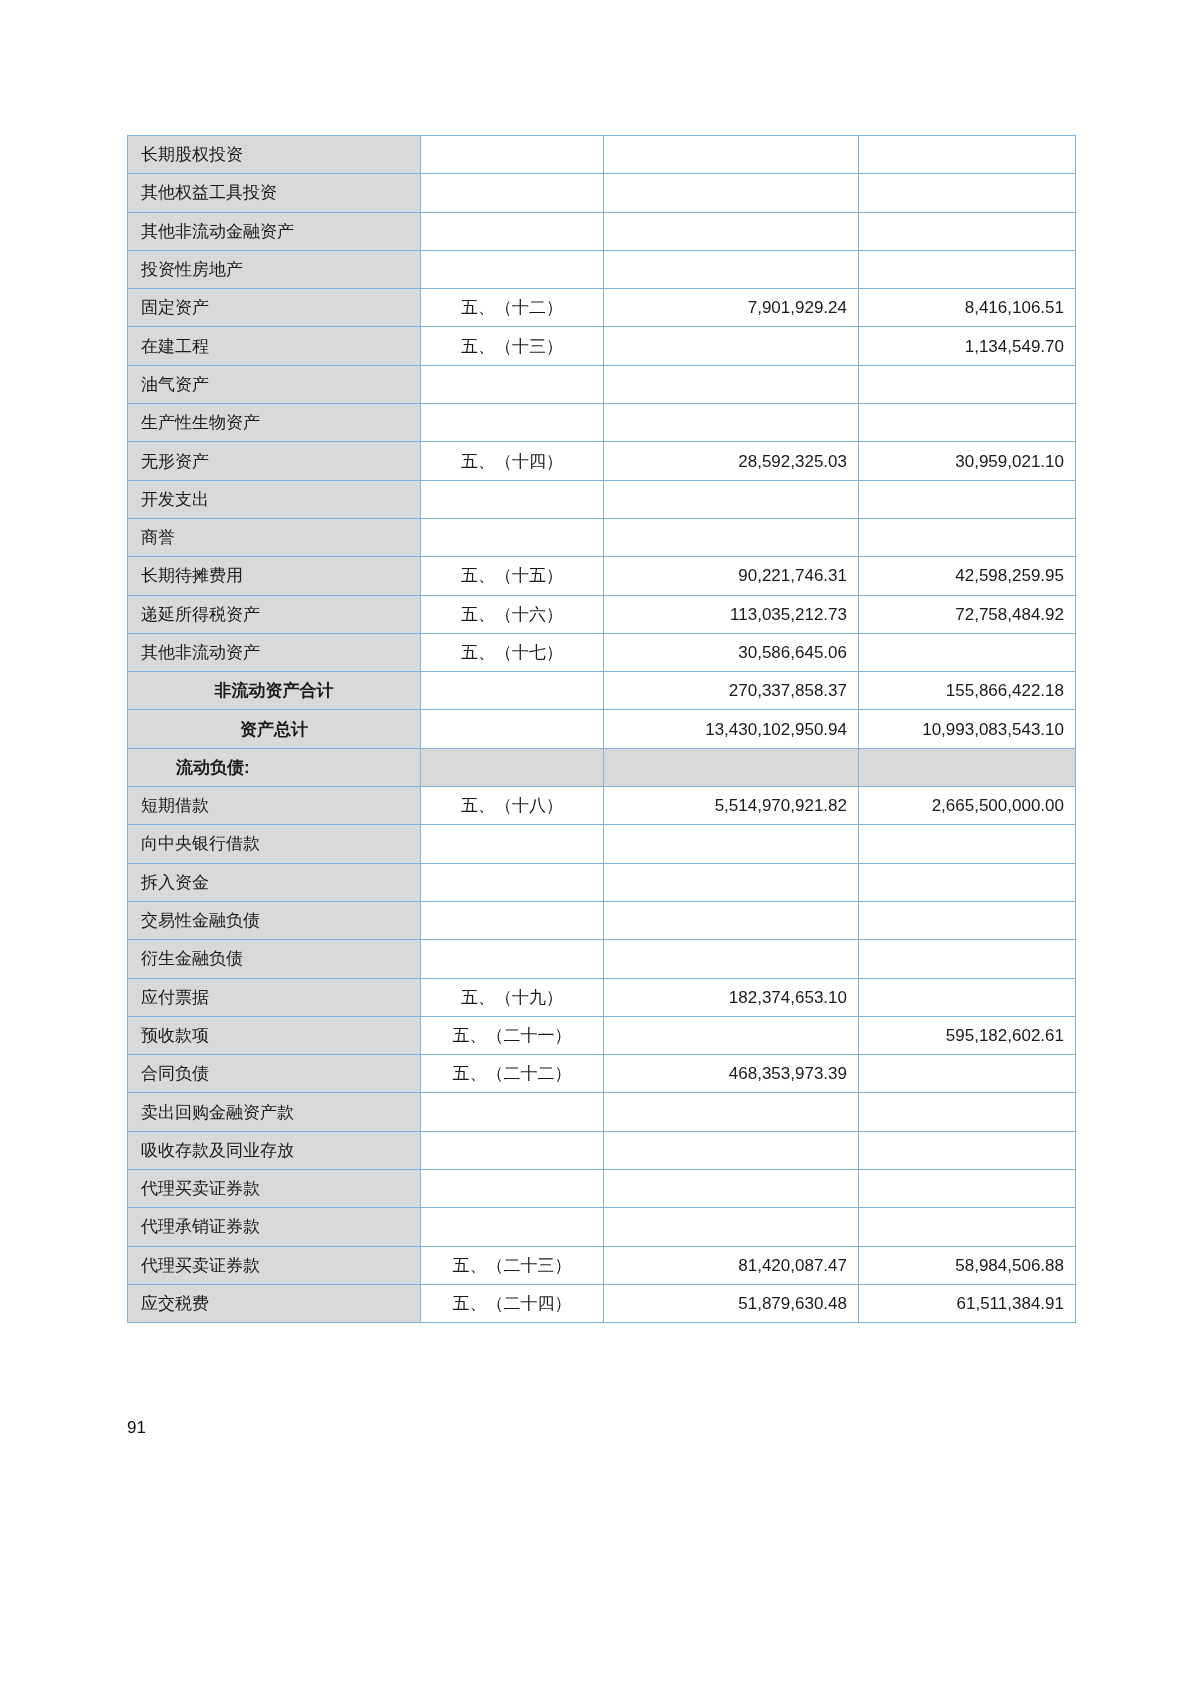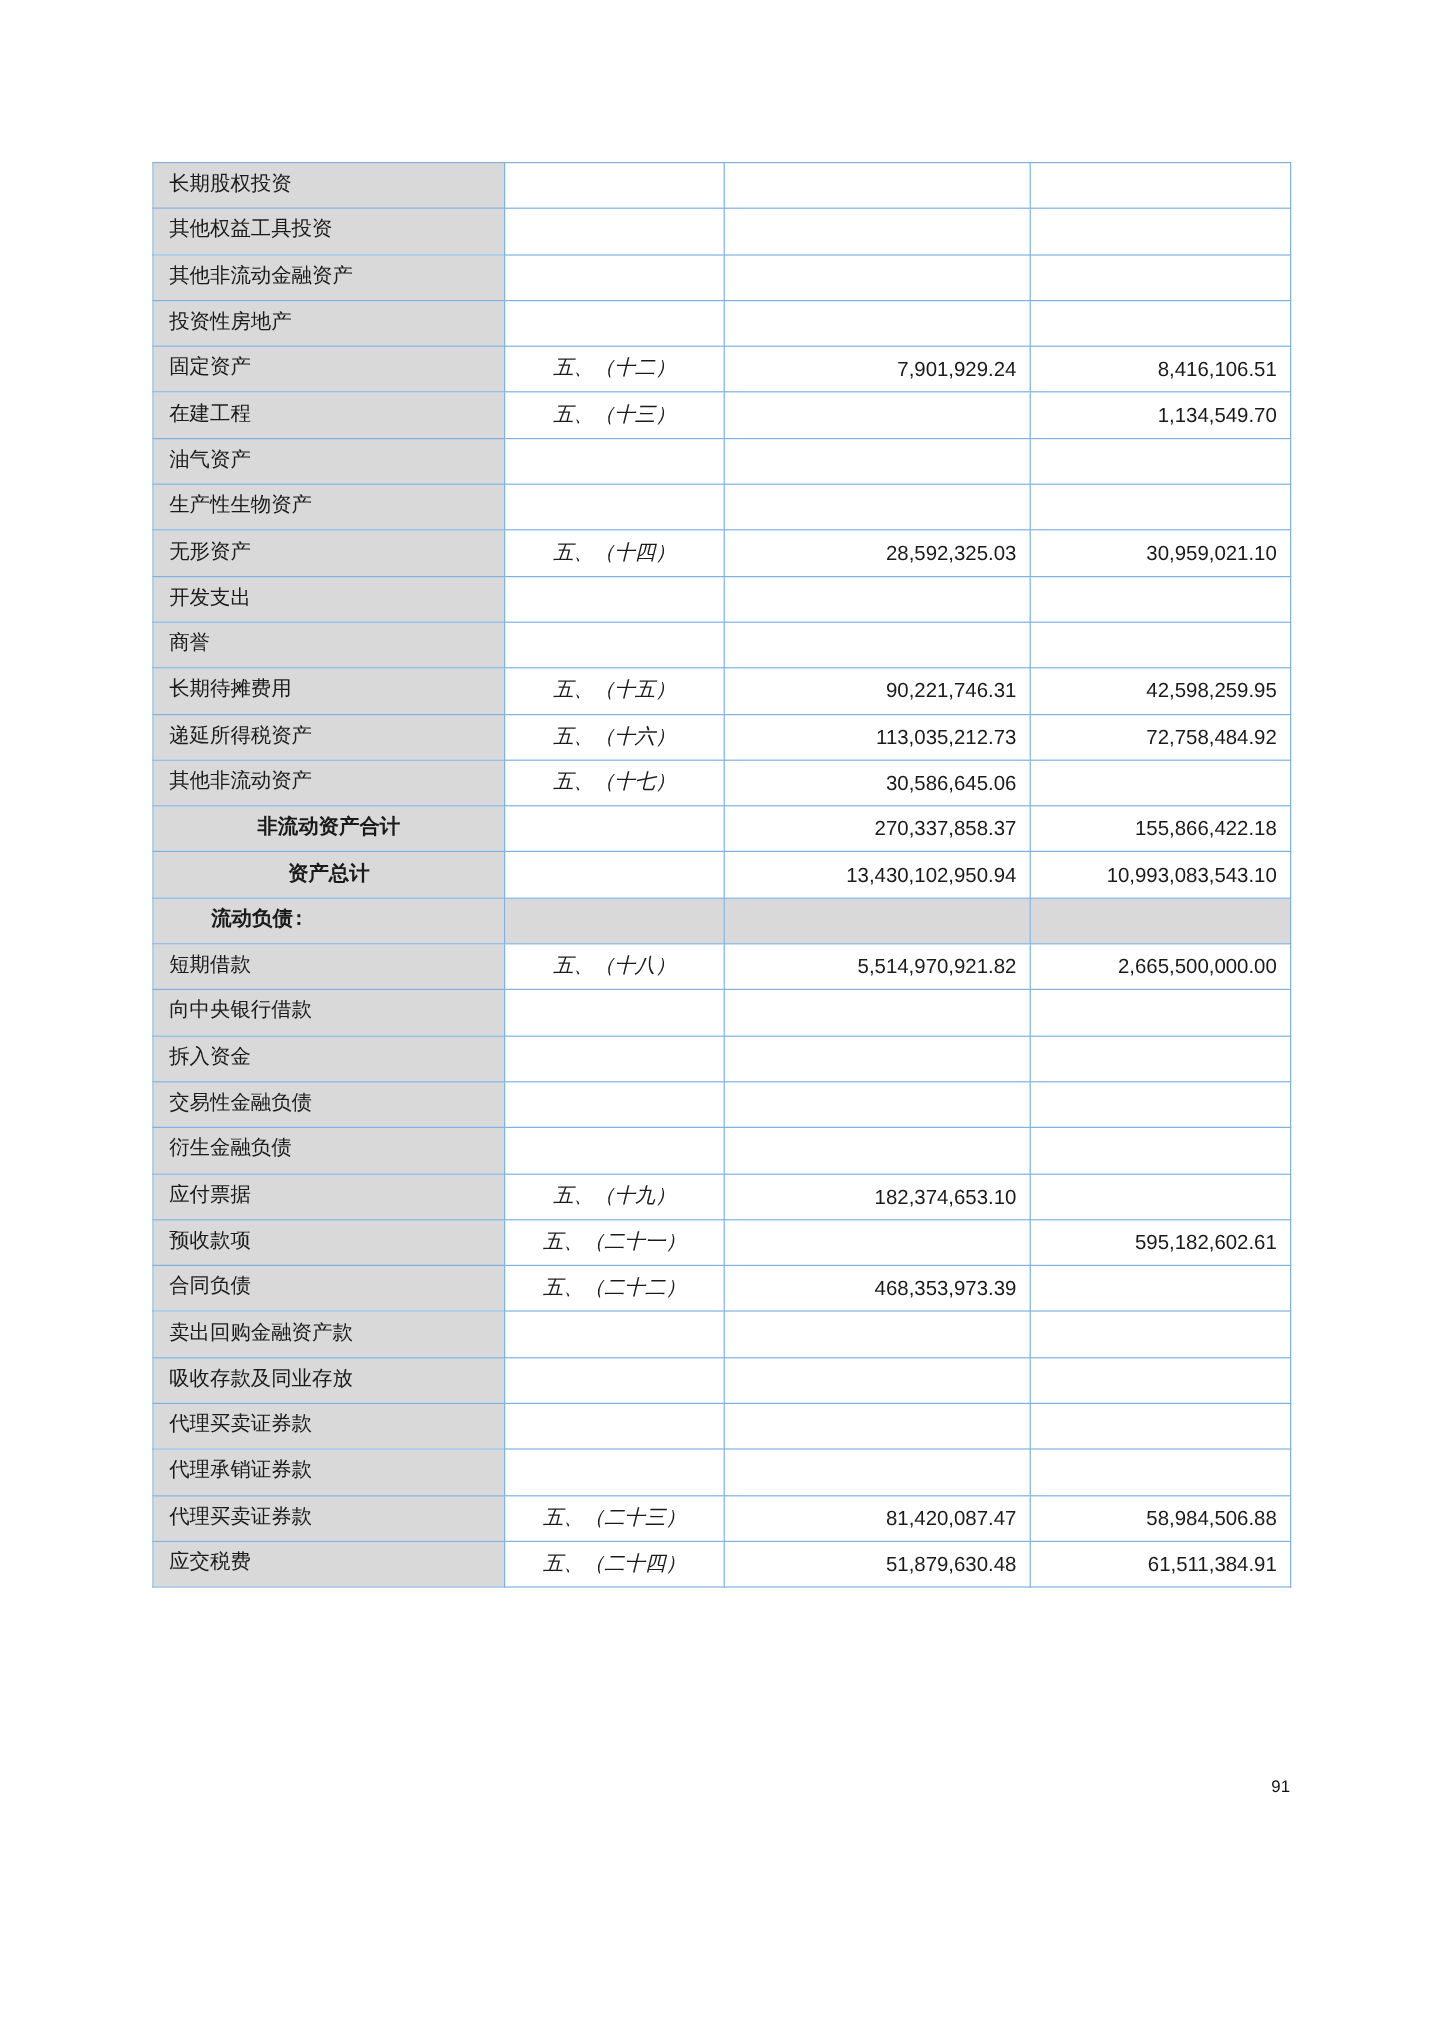--- a/index.html
+++ b/index.html
@@ -31,27 +31,26 @@
     vertical-align:middle;
     font-size:17px;
     line-height:1;
     overflow:hidden;
     white-space:nowrap;
   }
   .td-item{
     background:var(--cell-gray);
     text-align:left;
     padding:0 6px 0 13px;
-    font-family:Liberation Mono, monospace;
+    font-family:Liberation Sans, sans-serif;
   }
   .td-note{
     text-align:center;
     padding:0 4px;
     font-family:"DejaVu Serif", serif;
-    font-style:italic;
   }
   .td-num{
     text-align:right;
     padding:0 11px 0 4px;
     font-family:"Liberation Sans", sans-serif;
     font-size:15.5px;
   }
   tr.row-total .td-item{
     text-align:center;
     font-weight:bold;
@@ -61,23 +60,23 @@
     background:var(--cell-gray);
   }
   tr.row-section .td-item{
     font-weight:bold;
     padding-left:48px;
   }
   .page-number{
     position:absolute;
     left:127px;
     width:948px;
-    top:1480px;
-    text-align:right;
-    font-size:14px;
+    top:1418px;
+    text-align:left;
+    font-size:17px;
     font-family:"Liberation Sans", sans-serif;
     color:#111;
   }
 </style>
 </head>
 <body>
 
 <div class="page">
   <table class="fin-table">
     <colgroup>

